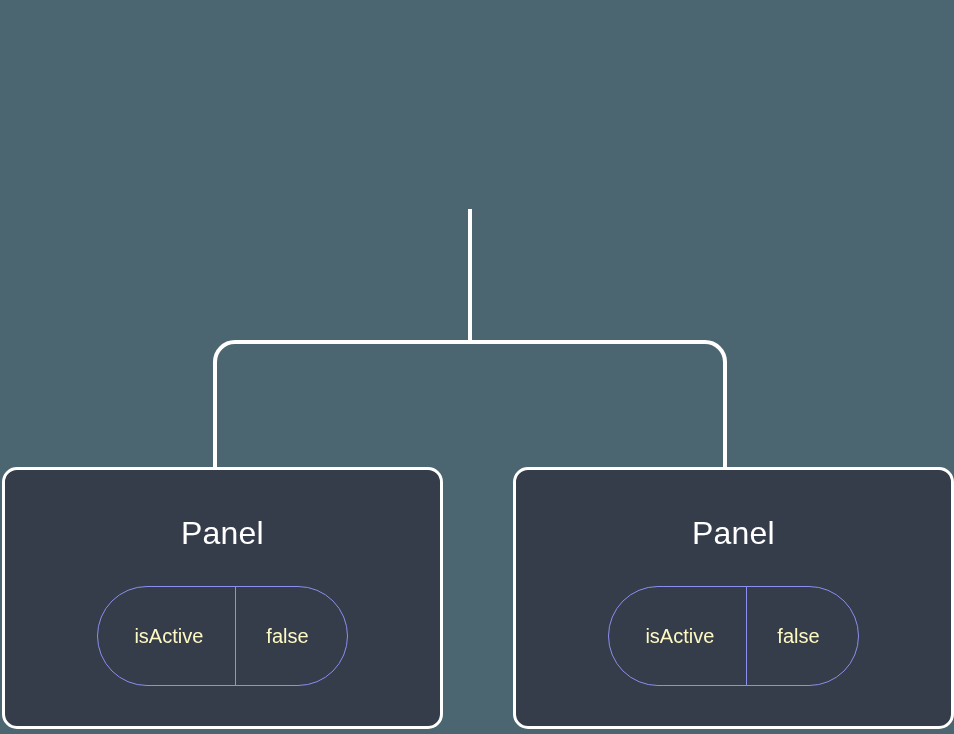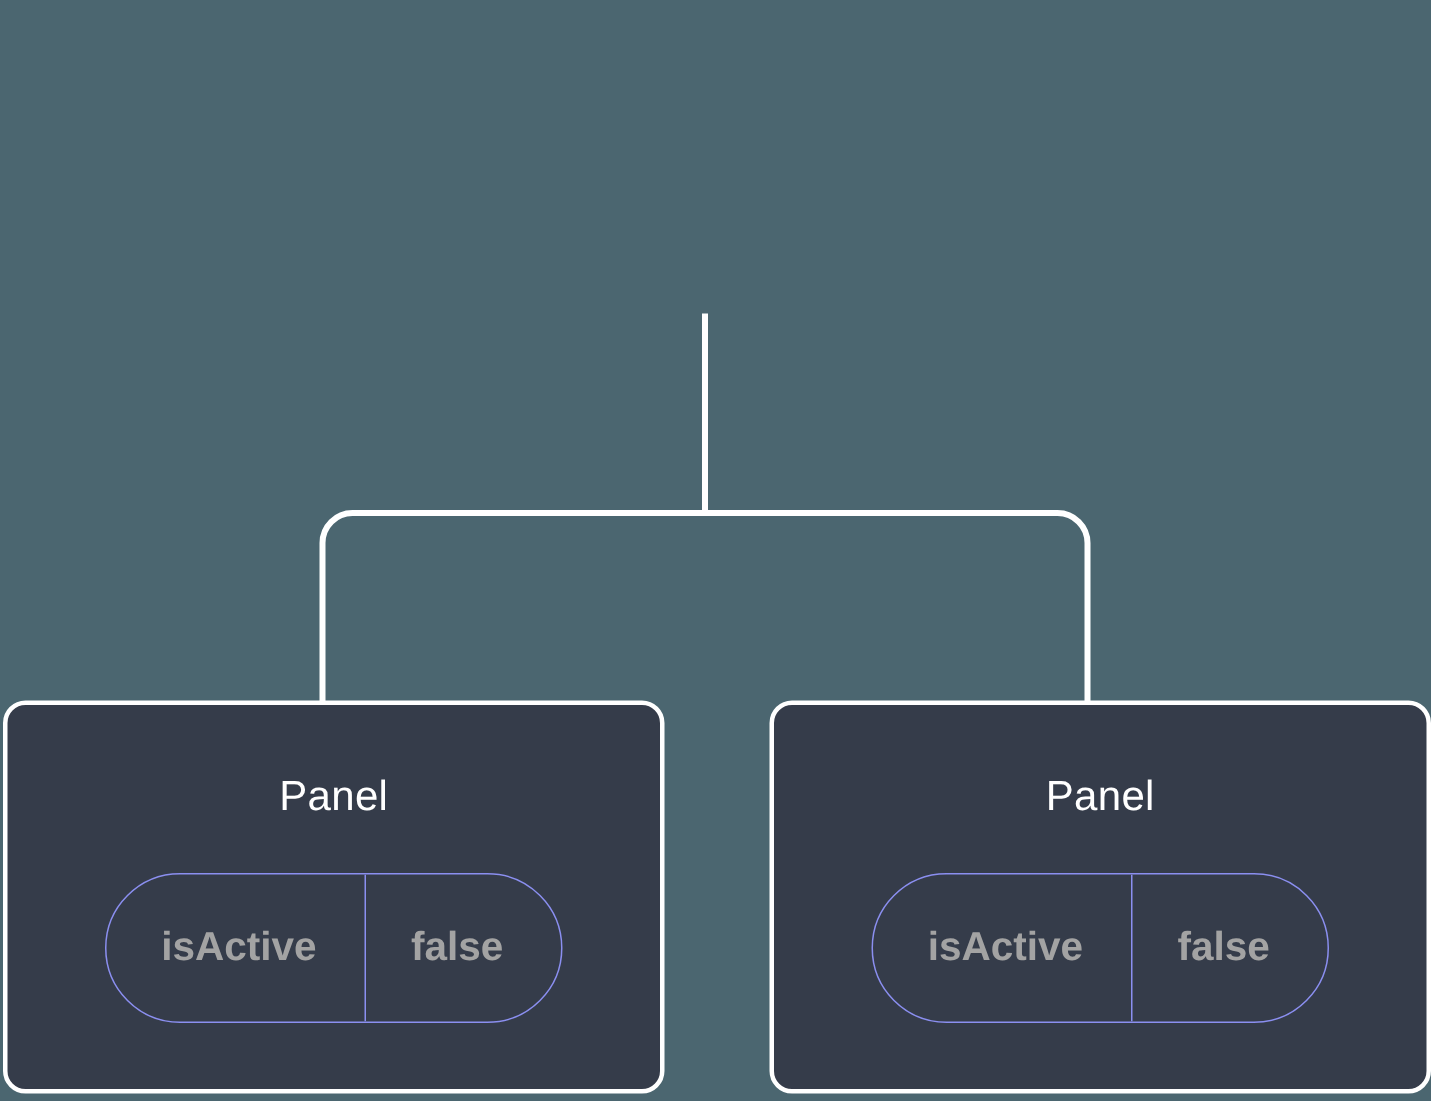--- a/index.html
+++ b/index.html
@@ -69,44 +69,44 @@
     color: #ffffff;
     font-size: 34px;
     font-weight: 400;
     line-height: 1.1;
     letter-spacing: 0.2px;
     text-align: center;
     white-space: nowrap;
   }
 
   .node-panel .node-title {
-    font-size: 28px;
+    font-size: 32px;
   }
 
   
   .prop-pill {
     margin-top: 35px;
     height: 100px;
     box-sizing: border-box;
     border: 1.5px solid #8b8ff0;
     border-radius: 50px;
     display: flex;
     align-items: stretch;
     background: transparent;
     overflow: hidden;
   }
 
   .prop-key,
   .prop-value {
     display: flex;
     align-items: center;
     justify-content: center;
-    color: #a3a3a3;
-    font-size: 27px;
-    font-weight: 700;
+    color: #fef9c3;
+    font-size: 20px;
+    font-weight: 400;
     line-height: 1;
     white-space: nowrap;
   }
 
   .prop-key {
     padding: 0 32px 0 36px;
   }
 
   .prop-value {
     padding: 0 38px 0 30px;

